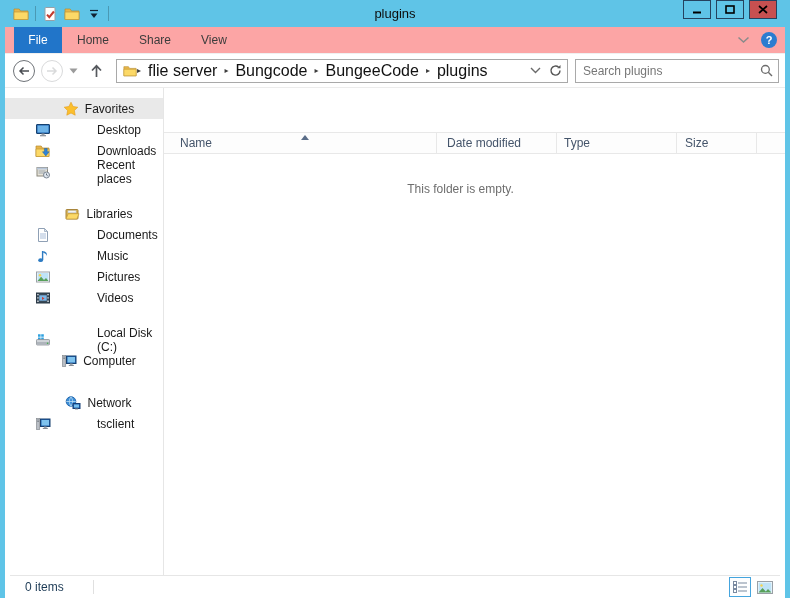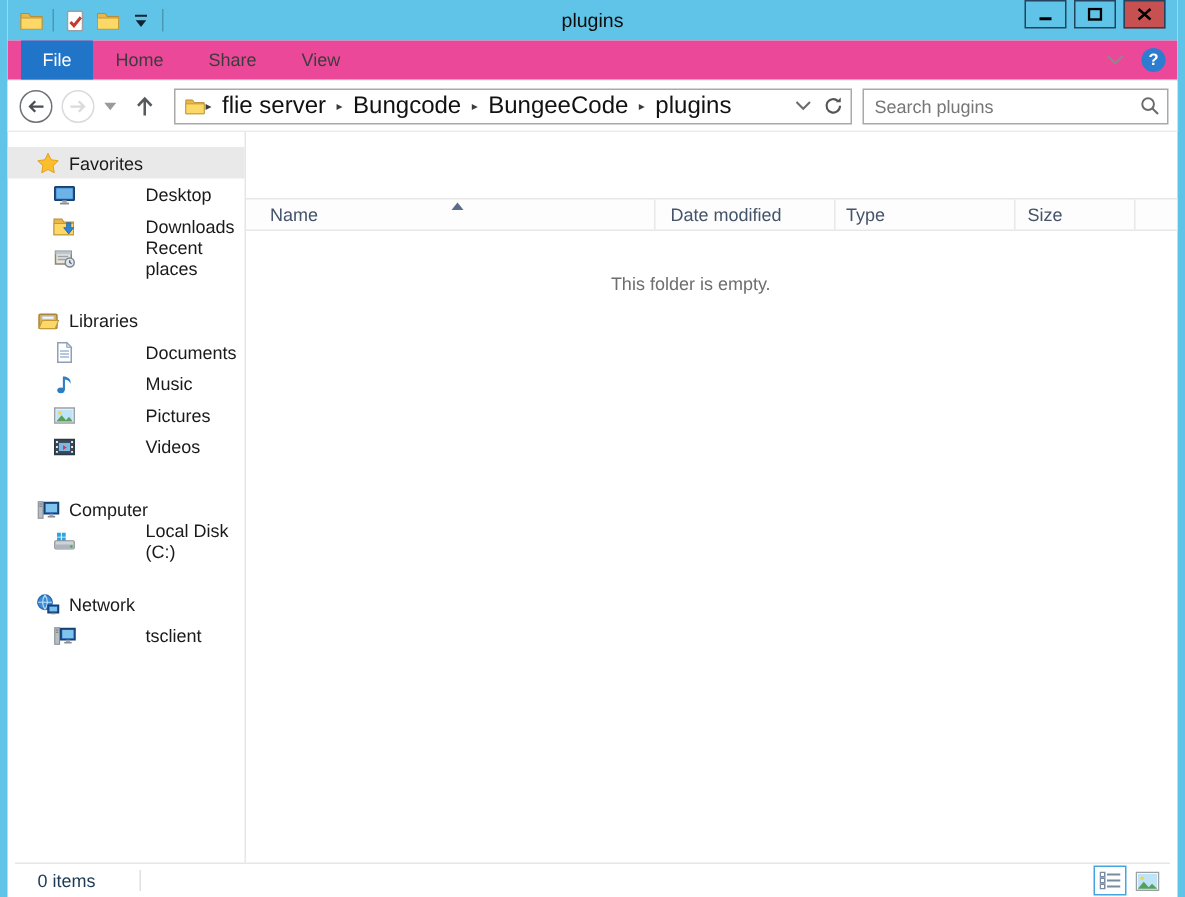--- a/index.html
+++ b/index.html
@@ -11,21 +11,21 @@
   .titlebar{ height:27px; background:#5fc4e7; position:relative; display:flex; align-items:center; }
   .qat{ display:flex; align-items:center; padding-left:5px; z-index:2; }
   .qbtn{ width:22px; height:22px; display:flex; align-items:center; justify-content:center; }
   .qat-sep{ width:1px; height:15px; background:rgba(0,0,0,.22); margin:0 3px; }
   .window-title{ position:absolute; left:0; right:0; text-align:center; font-size:13px; color:#0c0c0c; }
   .controls{ position:absolute; right:8px; top:0; display:flex; gap:5px; z-index:2; }
   .ctrl{ width:28px; height:19px; border:1px solid #25425f; display:flex; align-items:center; justify-content:center; background:transparent; }
   .ctrl.close{ background:#c75050; }
 
   
-  .ribbon{ height:27px; background:#ec4899; display:flex; align-items:stretch; position:relative; border-bottom:1px solid #f0f0f0; }
+  .ribbon{ height:27px; background:#fca5a5; display:flex; align-items:stretch; position:relative; border-bottom:1px solid #f0f0f0; }
   .tab{ display:flex; align-items:center; padding:0 15px; font-size:12px; color:#3c3c3c; cursor:default; }
   .tab-file{ margin-left:9px; width:48px; justify-content:center; padding:0; background:#2175c9; color:#fff; }
   .ribbon-right{ position:absolute; right:8px; top:0; height:100%; display:flex; align-items:center; gap:11px; }
   .help-btn{ width:16px; height:16px; border-radius:50%; background:#2c7cd0; color:#fff; font-size:11px; font-weight:bold;
              display:flex; align-items:center; justify-content:center; }
 
   
   .toolbar{ height:34px; display:flex; align-items:center; padding-left:8px; background:#fff; border-bottom:1px solid #ececec; }
   .nav-circle{ width:22px; height:22px; border-radius:50%; border:1px solid #6f7378; display:flex; align-items:center; justify-content:center; }
   .nav-circle.disabled{ border-color:#d9dadb; }
@@ -38,21 +38,21 @@
   .addr-btn{ width:20px; height:22px; display:flex; align-items:center; justify-content:center; }
   .searchbox{ width:204px; height:24px; border:1px solid #a9a9a9; margin-left:7px; display:flex; align-items:center; background:#fff; }
   .searchbox input{ flex:1; border:0; outline:0; font:12px "Liberation Sans","DejaVu Sans",sans-serif; color:#555; padding:0 4px 0 7px; min-width:0; }
   .searchbox input::placeholder{ color:#767676; opacity:1; }
   .search-icon-wrap{ width:24px; display:flex; justify-content:center; }
 
   
   .main{ display:flex; height:487px; }
   .sidebar{ width:159px; border-right:1px solid #e6e6e6; padding-top:10px; flex:none; }
   .side-row{ height:21px; display:flex; align-items:center; font-size:12px; color:#1a1a1a; cursor:default; }
-  .side-section{ padding-left:19px; }
+  .side-section{ padding-left:29px;justify-content:center; }
   .side-section.selected{ background:#e9e9e9; }
   .side-item{ padding-left:30px;gap:40px; }
   .side-row .icn{ width:16px; height:16px; margin-right:6px; flex:none; display:flex; }
   .side-gap{ height:21px; }
 
   .filearea{ flex:1; position:relative;margin-top:42px; }
   .header-row{ display:flex; height:22px; margin-top:2px; border-top:1px solid #e8e8e8; border-bottom:1px solid #e8e8e8; background:#fdfdfd; position:relative; }
   .hcell{ border-right:1px solid #e8e8e8; font-size:12px; color:#44546a; line-height:20px; padding-left:16px; cursor:default; }
   .col-name{ width:273px; }
   .col-date{ width:120px; padding-left:10px; }
@@ -298,43 +298,43 @@
               <rect x="4.3" y="5.3" width="7.4" height="5.4" fill="#7db7e8"></rect>
               <path fill="#e8edf2" d="M2.3 4h1.3v1.3H2.3zM2.3 7.3h1.3v1.3H2.3zM2.3 10.6h1.3v1.3H2.3zM12.4 4h1.3v1.3h-1.3zM12.4 7.3h1.3v1.3h-1.3zM12.4 10.6h1.3v1.3h-1.3z"></path>
               <path d="M7 6.8l2.6 1.6L7 10z" fill="#c8453a"></path>
             </svg>
         </span>
         <span>Videos</span>
       </div>
 
       <div class="side-gap"></div>
 
+      <div class="side-row side-item">
+        <span class="icn">
+          <svg width="16" height="16" viewBox="0 0 16 16">
+              <path fill="#30a2e0" d="M3 2.2h2.6v2.6H3zM6.2 2.2h2.6v2.6H6.2zM3 5.4h2.6V8H3zM6.2 5.4h2.6V8H6.2z"></path>
+              <rect x="1.5" y="7.5" width="13" height="5.5" rx=".8" fill="#cfd3d8" stroke="#8b9097" stroke-width=".8"></rect>
+              <rect x="1.9" y="10" width="12.2" height="2.6" fill="#aeb4bb"></rect>
+              <circle cx="12.6" cy="11.3" r=".8" fill="#3fae49"></circle>
+            </svg>
+        </span>
+        <span>Local Disk (C:)</span>
+      </div>
       <div class="side-row side-section">
         <span class="icn">
           <svg width="16" height="16" viewBox="0 0 16 16">
               <rect x="1.5" y="2.5" width="3.2" height="11" fill="#b9bec5" stroke="#878c92" stroke-width=".7"></rect>
               <path d="M2.2 4h1.8M2.2 5.5h1.8" stroke="#6f757c" stroke-width=".7"></path>
               <rect x="5.5" y="3" width="9.5" height="7.5" fill="#1f5fae" stroke="#16406f"></rect>
               <rect x="6.5" y="4" width="7.5" height="5.5" fill="#7fc3ee"></rect>
               <rect x="9" y="10.5" width="2.6" height="1.4" fill="#9aa0a8"></rect>
               <rect x="7.8" y="11.9" width="5" height="1.1" fill="#868d96"></rect>
             </svg>
         </span>
         <span>Computer</span>
-      </div>
-      <div class="side-row side-item">
-        <span class="icn">
-          <svg width="16" height="16" viewBox="0 0 16 16">
-              <path fill="#30a2e0" d="M3 2.2h2.6v2.6H3zM6.2 2.2h2.6v2.6H6.2zM3 5.4h2.6V8H3zM6.2 5.4h2.6V8H6.2z"></path>
-              <rect x="1.5" y="7.5" width="13" height="5.5" rx=".8" fill="#cfd3d8" stroke="#8b9097" stroke-width=".8"></rect>
-              <rect x="1.9" y="10" width="12.2" height="2.6" fill="#aeb4bb"></rect>
-              <circle cx="12.6" cy="11.3" r=".8" fill="#3fae49"></circle>
-            </svg>
-        </span>
-        <span>Local Disk (C:)</span>
       </div>
 
       <div class="side-gap"></div>
 
       <div class="side-row side-section">
         <span class="icn">
           <svg width="16" height="16" viewBox="0 0 16 16">
               <circle cx="6" cy="6.5" r="4.8" fill="#3c8dd6" stroke="#2a6db0"></circle>
               <path d="M1.3 6.5h9.4M6 1.8c2.1 2.8 2.1 6.6 0 9.4M6 1.8c-2.1 2.8-2.1 6.6 0 9.4" fill="none" stroke="#bfe0f5" stroke-width=".8"></path>
               <rect x="8" y="8.5" width="7" height="5" fill="#1f5fae" stroke="#163f77"></rect>

